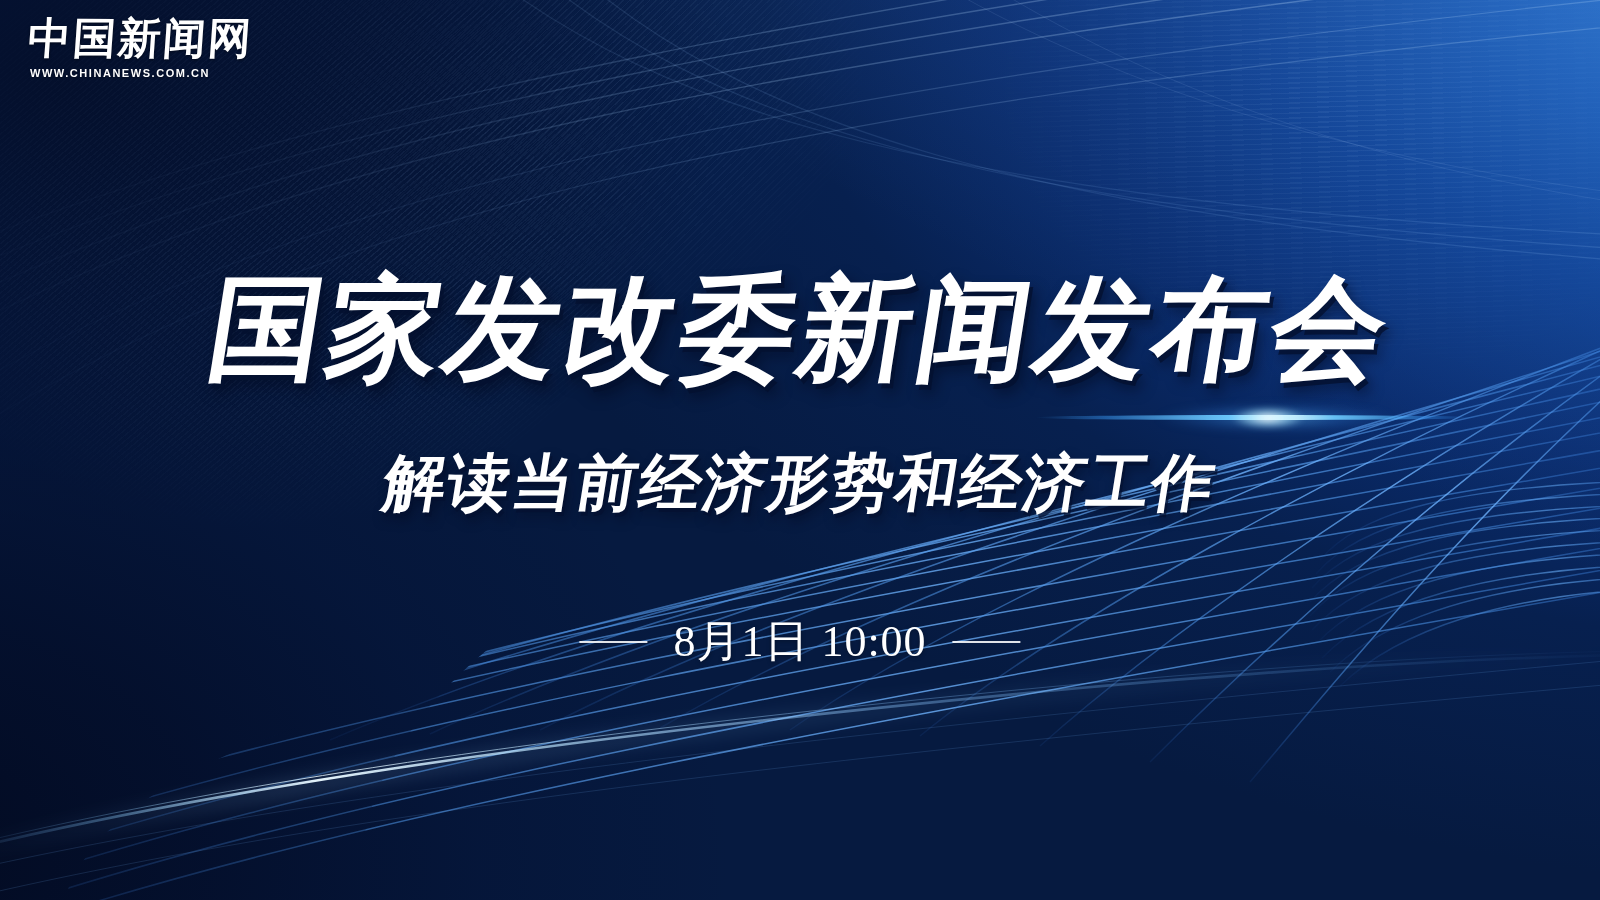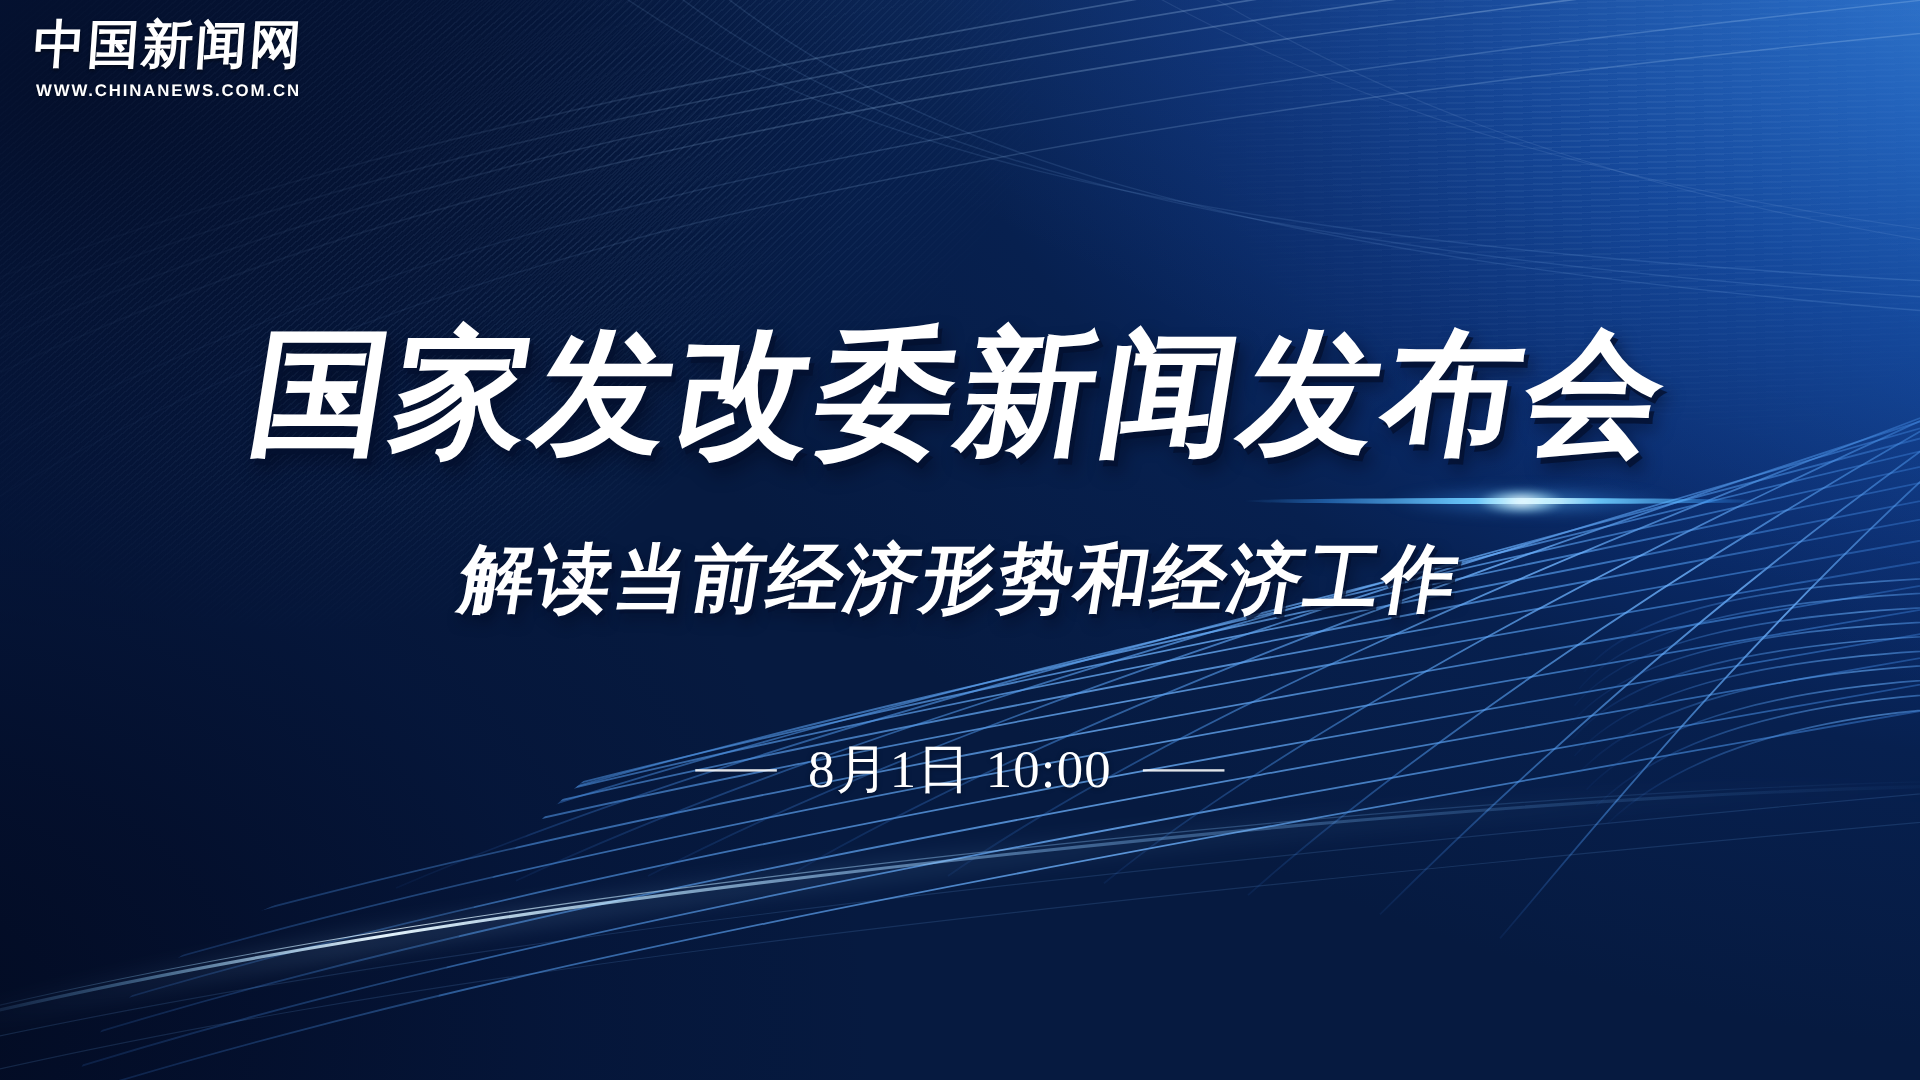--- a/index.html
+++ b/index.html
@@ -126,21 +126,21 @@
     font-weight: 700;
     letter-spacing: 2px;
     line-height: 1.08;
     white-space: nowrap;
     transform: skewX(-4deg);
     text-shadow: 0 1px 3px rgba(0,0,0,0.45);
   }
   #logo .logo-url {
     display: block;
     color: #ffffff;
-    font-size: 14px;
+    font-size: 11px;
     font-weight: 700;
     letter-spacing: 1.55px;
     margin-top: 5px;
     margin-left: 2px;
     white-space: nowrap;
     text-shadow: 0 1px 2px rgba(0,0,0,0.4);
   }
 
   
   #content {

